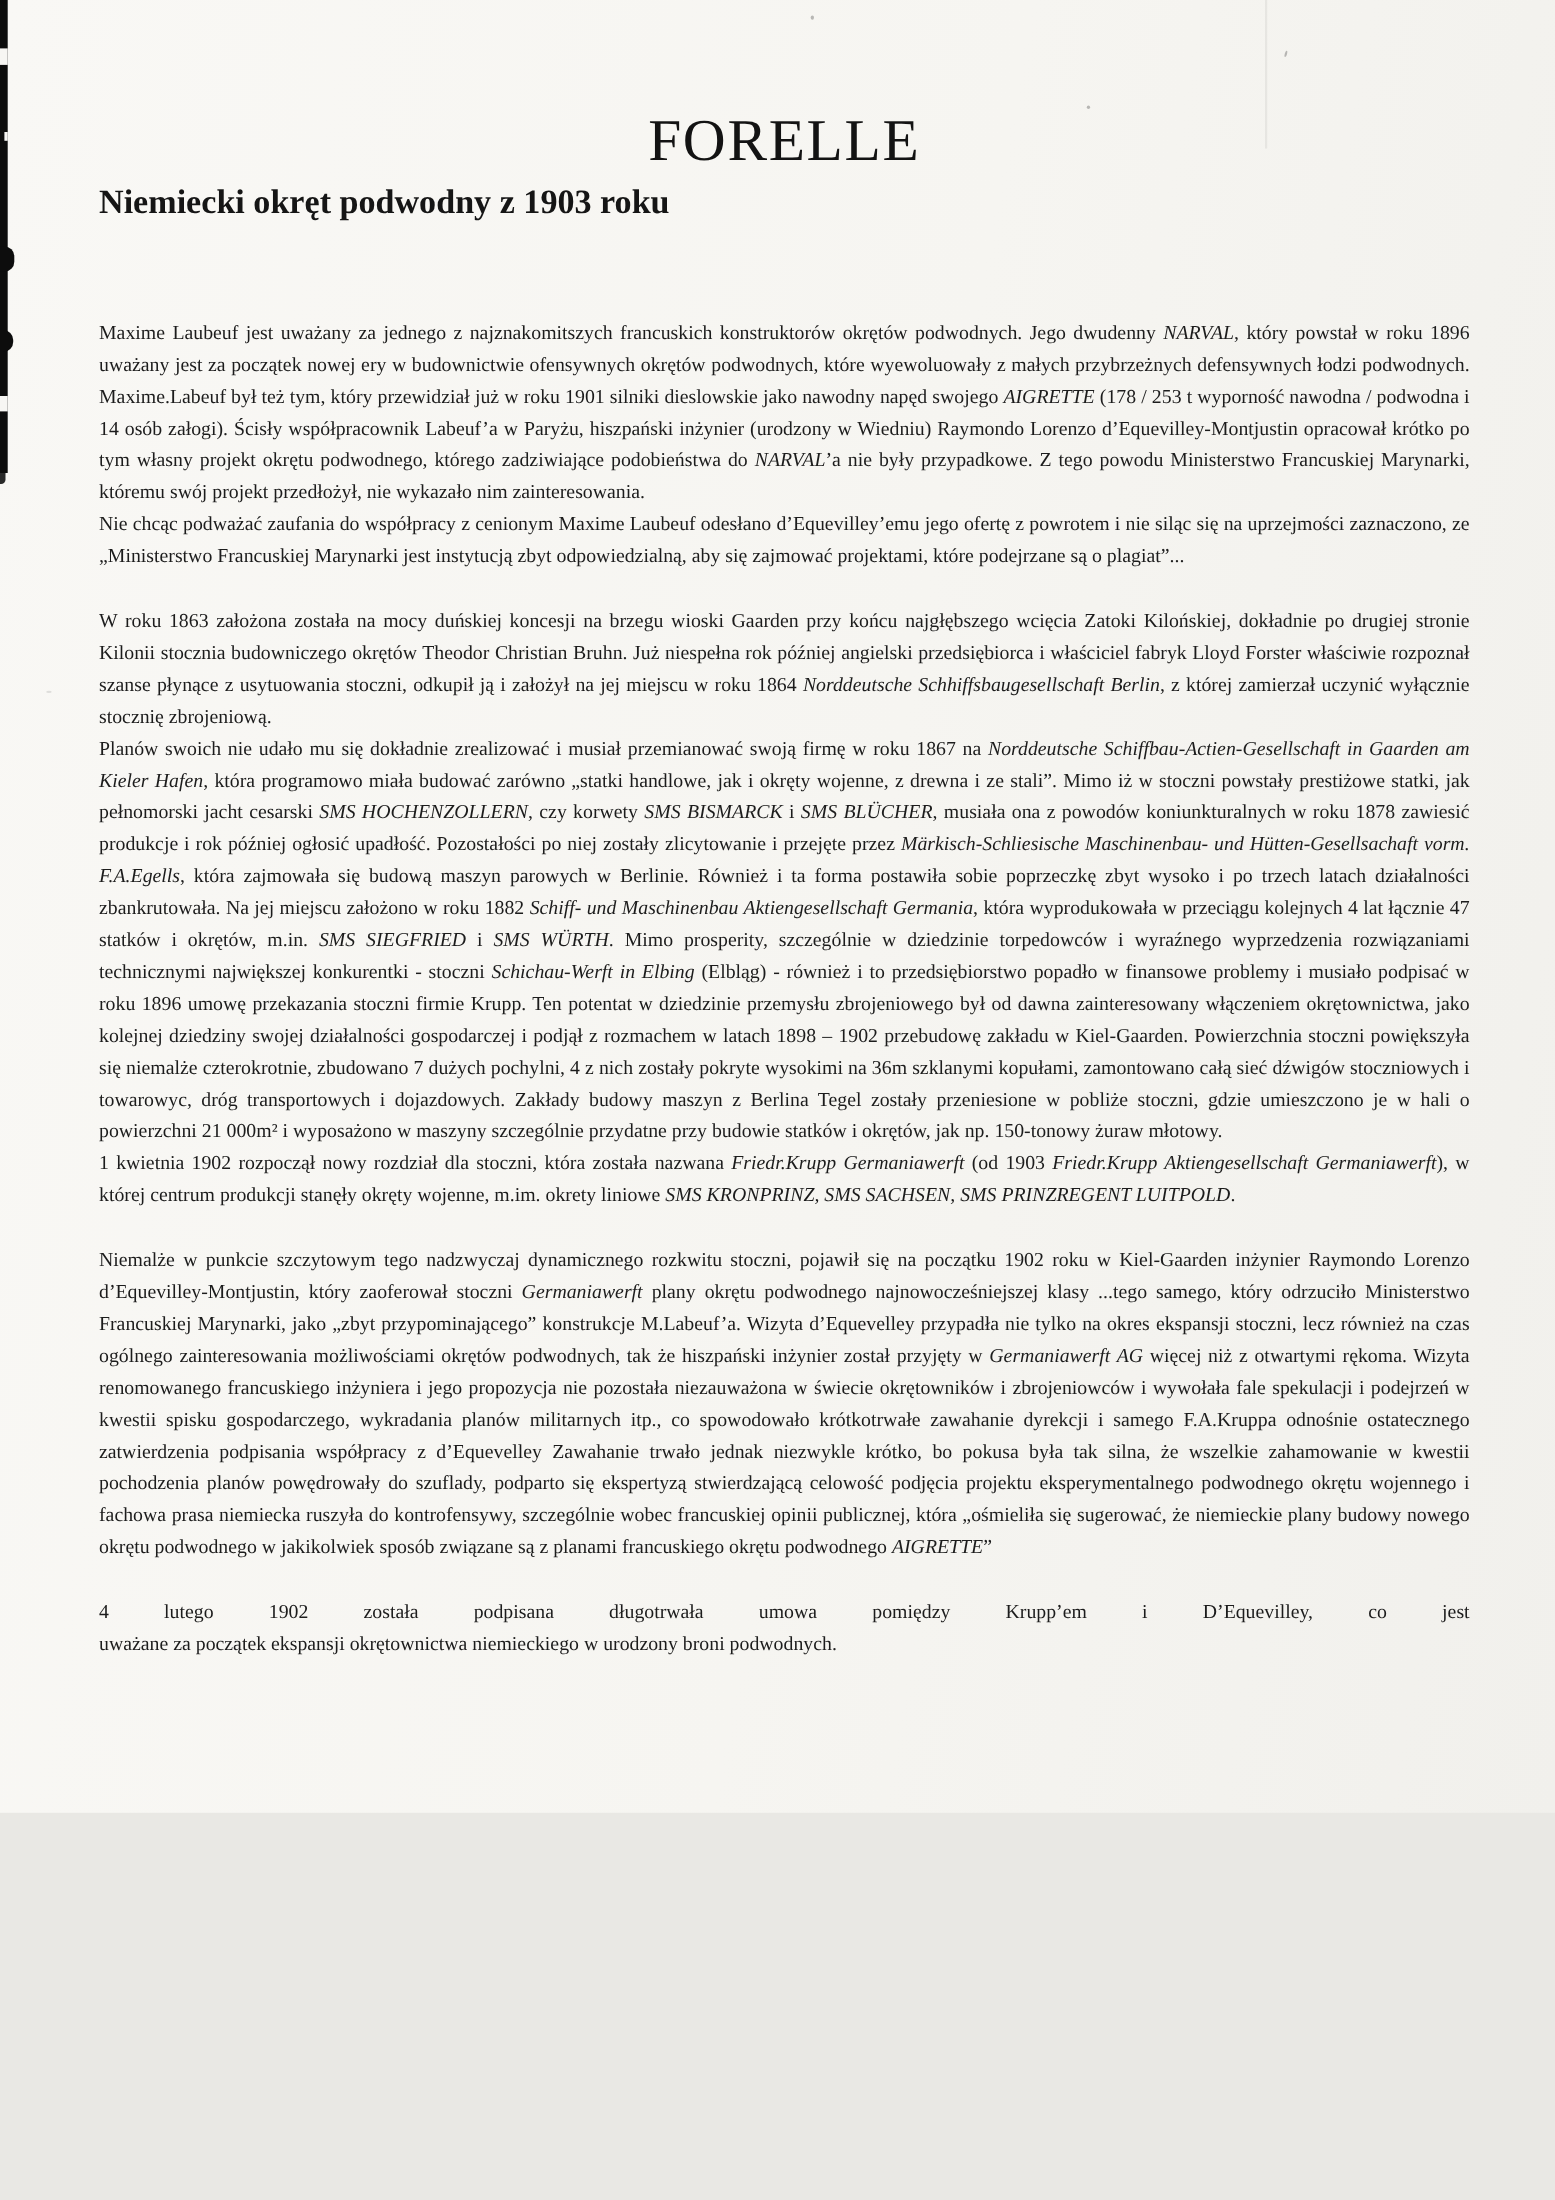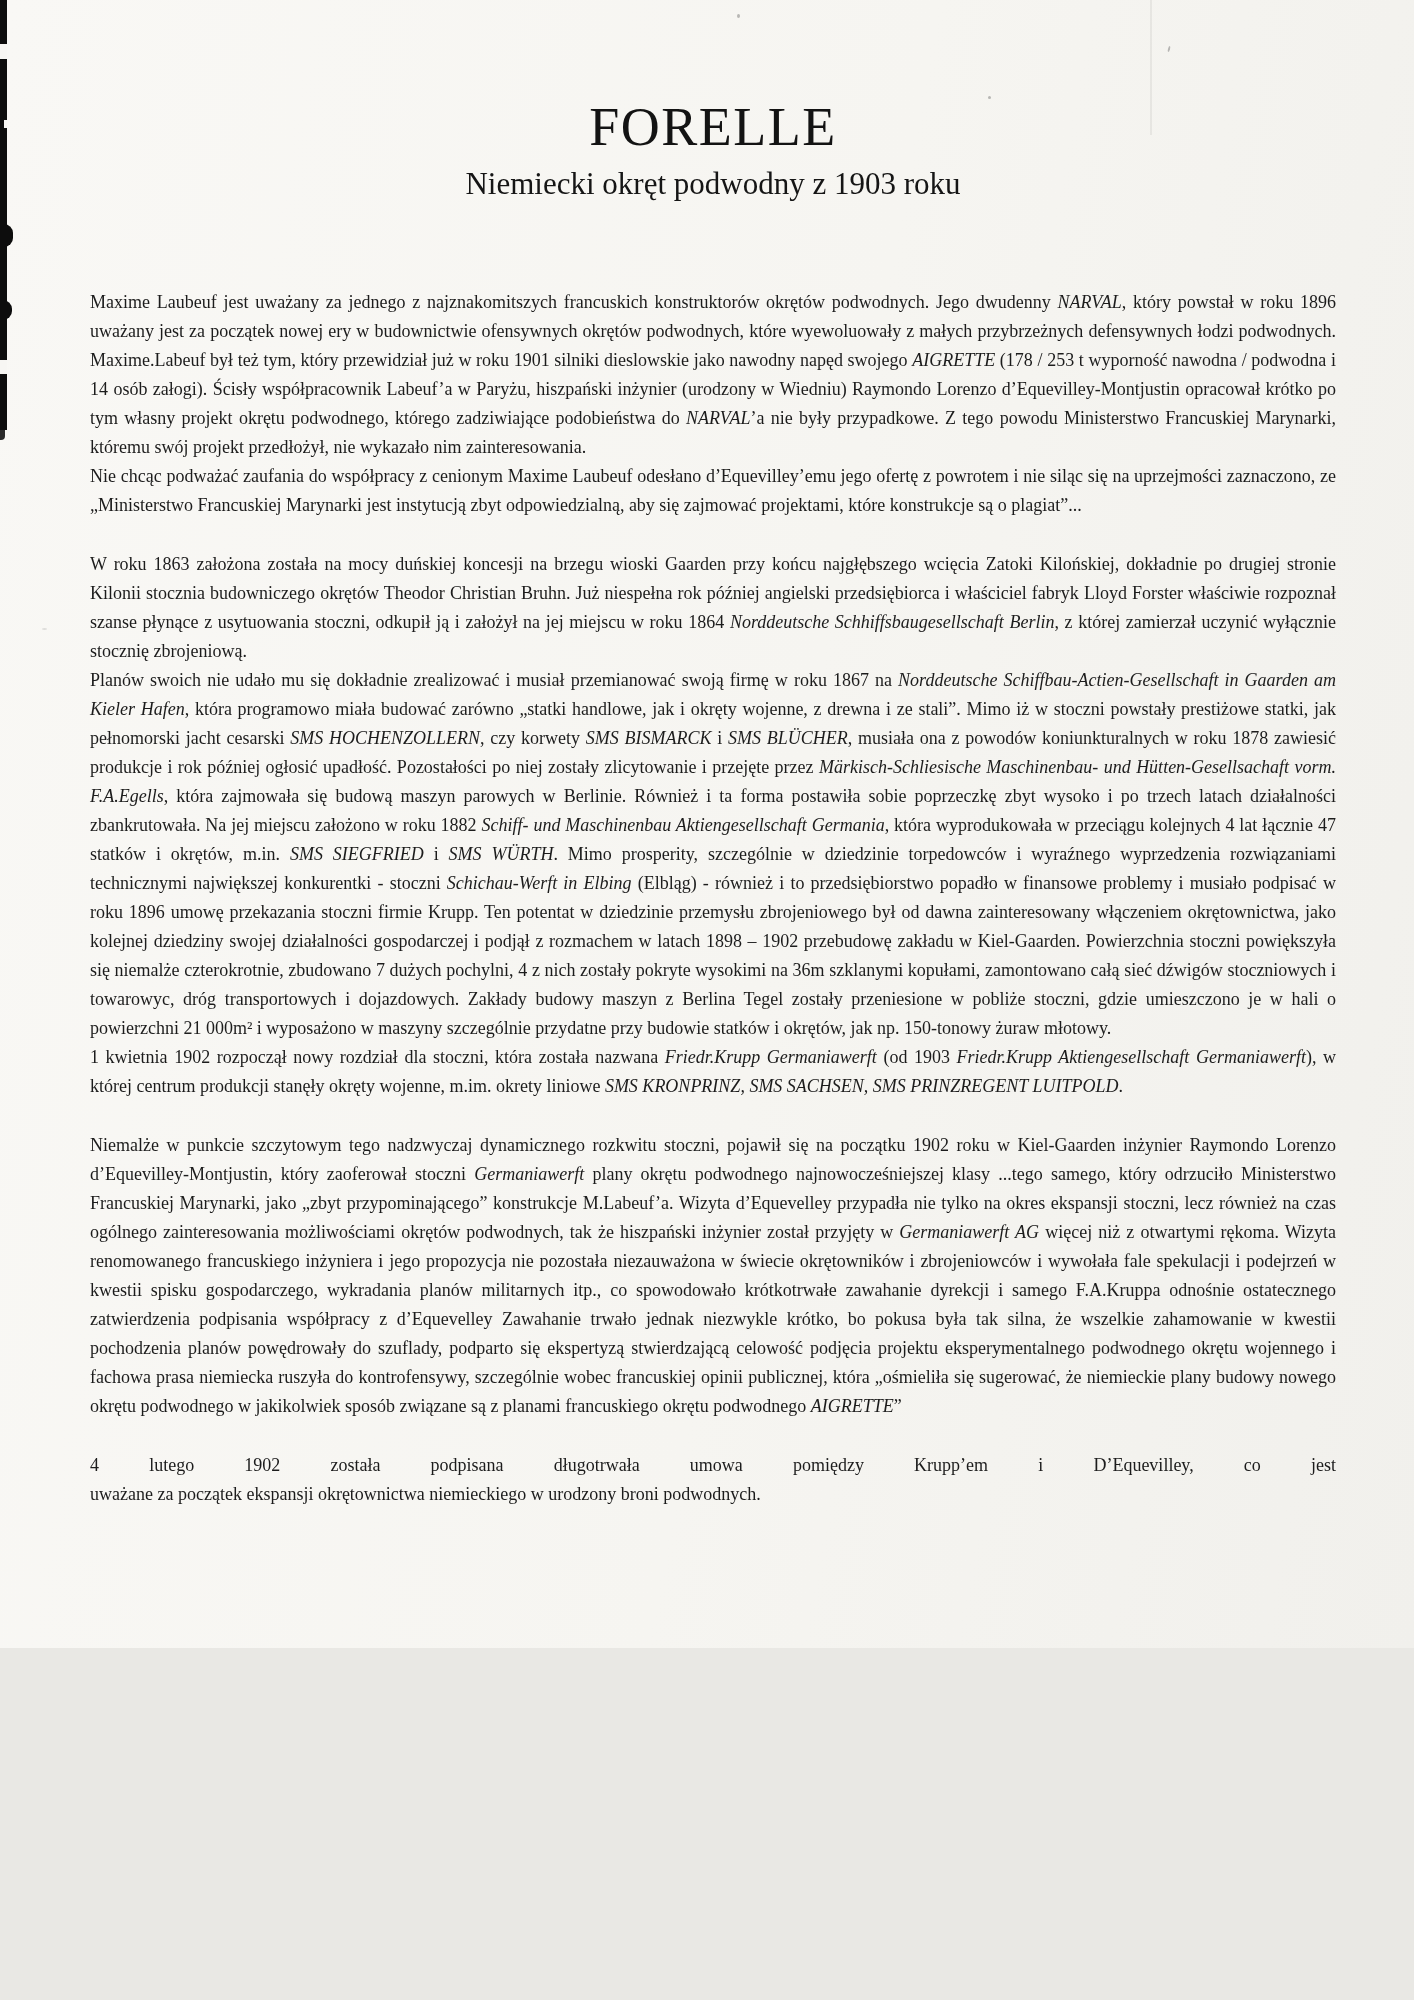--- a/index.html
+++ b/index.html
@@ -22,24 +22,23 @@
     text-align: center;
     font-size: 54px;
     line-height: 62px;
     font-weight: normal;
     letter-spacing: 1.5px;
     color: #131313;
   }
 
   .doc-subtitle {
     margin: 6px 0 0 0;
-    text-align: center;
     font-size: 31px;
     line-height: 40px;
-    font-weight: normal;
+    font-weight: bold;
     color: #151515;
   }
 
   .doc-body {
     margin-top: 84px;
     font-size: 18px;
     line-height: 29px;
     text-align: justify;
     color: #1c1c1c;
   }
@@ -98,21 +97,21 @@
   <div class="speck speck-2"></div>
   <div class="speck speck-3"></div>
   <div class="speck speck-4"></div>
   <div class="speck speck-5"></div>
 
   <div class="content">
     <h1 class="doc-title">FORELLE</h1>
     <h2 class="doc-subtitle">Niemiecki okręt podwodny z 1903 roku</h2>
     <div class="doc-body">
         <p class="para"><span>Maxime Laubeuf jest uważany za jednego z najznakomitszych francuskich konstruktorów okrętów podwodnych. Jego dwudenny </span><span class="it">NARVAL</span><span>, który powstał w roku 1896 uważany jest za początek nowej ery w budownictwie ofensywnych okrętów podwodnych, które wyewoluowały z małych przybrzeżnych defensywnych łodzi podwodnych. Maxime.Labeuf był też tym, który przewidział już w roku 1901 silniki dieslowskie jako nawodny napęd swojego </span><span class="it">AIGRETTE</span><span> (178 / 253 t wyporność nawodna / podwodna i 14 osób załogi). Ścisły współpracownik Labeuf’a w Paryżu, hiszpański inżynier (urodzony w Wiedniu) Raymondo Lorenzo d’Equevilley-Montjustin opracował krótko po tym własny projekt okrętu podwodnego, którego zadziwiające podobieństwa do </span><span class="it">NARVAL</span><span>’a nie były przypadkowe. Z tego powodu Ministerstwo Francuskiej Marynarki, któremu swój projekt przedłożył, nie wykazało nim zainteresowania.</span></p>
-        <p class="para"><span>Nie chcąc podważać zaufania do współpracy z cenionym Maxime Laubeuf odesłano d’Equevilley’emu jego ofertę z powrotem i nie siląc się na uprzejmości zaznaczono, ze „Ministerstwo Francuskiej Marynarki jest instytucją zbyt odpowiedzialną, aby się zajmować projektami, które konstrukcje są o plagiat”...</span></p>
+        <p class="para"><span>Nie chcąc podważać zaufania do współpracy z cenionym Maxime Laubeuf odesłano d’Equevilley’emu jego ofertę z powrotem i nie siląc się na uprzejmości zaznaczono, ze „Ministerstwo Francuskiej Marynarki jest instytucją zbyt odpowiedzialną, aby się zajmować projektami, które podejrzane są o plagiat”...</span></p>
         <p class="para gap"><span>W roku 1863 założona została na mocy duńskiej koncesji na brzegu wioski Gaarden przy końcu najgłębszego wcięcia Zatoki Kilońskiej, dokładnie po drugiej stronie Kilonii stocznia budowniczego okrętów Theodor Christian Bruhn. Już niespełna rok później angielski przedsiębiorca i właściciel fabryk Lloyd Forster właściwie rozpoznał szanse płynące z usytuowania stoczni, odkupił ją i założył na jej miejscu w roku 1864 </span><span class="it">Norddeutsche Schhiffsbaugesellschaft Berlin</span><span>, z której zamierzał uczynić wyłącznie stocznię zbrojeniową.</span></p>
         <p class="para"><span>Planów swoich nie udało mu się dokładnie zrealizować i musiał przemianować swoją firmę w roku 1867 na </span><span class="it">Norddeutsche Schiffbau-Actien-Gesellschaft in Gaarden am Kieler Hafen</span><span>, która programowo miała budować zarówno „statki handlowe, jak i okręty wojenne, z drewna i ze stali”. Mimo iż w stoczni powstały prestiżowe statki, jak pełnomorski jacht cesarski </span><span class="it">SMS HOCHENZOLLERN</span><span>, czy korwety </span><span class="it">SMS BISMARCK</span><span> i </span><span class="it">SMS BLÜCHER</span><span>, musiała ona z powodów koniunkturalnych w roku 1878 zawiesić produkcje i rok później ogłosić upadłość. Pozostałości po niej zostały zlicytowanie i przejęte przez </span><span class="it">Märkisch-Schliesische Maschinenbau- und Hütten-Gesellsachaft vorm. F.A.Egells</span><span>, która zajmowała się budową maszyn parowych w Berlinie. Również i ta forma postawiła sobie poprzeczkę zbyt wysoko i po trzech latach działalności zbankrutowała. Na jej miejscu założono w roku 1882 </span><span class="it">Schiff- und Maschinenbau Aktiengesellschaft Germania</span><span>, która wyprodukowała w przeciągu kolejnych 4 lat łącznie 47 statków i okrętów, m.in. </span><span class="it">SMS SIEGFRIED</span><span> i </span><span class="it">SMS WÜRTH</span><span>. Mimo prosperity, szczególnie w dziedzinie torpedowców i wyraźnego wyprzedzenia rozwiązaniami technicznymi największej konkurentki - stoczni </span><span class="it">Schichau-Werft in Elbing</span><span> (Elbląg) - również i to przedsiębiorstwo popadło w finansowe problemy i musiało podpisać w roku 1896 umowę przekazania stoczni firmie Krupp. Ten potentat w dziedzinie przemysłu zbrojeniowego był od dawna zainteresowany włączeniem okrętownictwa, jako kolejnej dziedziny swojej działalności gospodarczej i podjął z rozmachem w latach 1898 – 1902 przebudowę zakładu w Kiel-Gaarden. Powierzchnia stoczni powiększyła się niemalże czterokrotnie, zbudowano 7 dużych pochylni, 4 z nich zostały pokryte wysokimi na 36m szklanymi kopułami, zamontowano całą sieć dźwigów stoczniowych i towarowyc, dróg transportowych i dojazdowych. Zakłady budowy maszyn z Berlina Tegel zostały przeniesione w pobliże stoczni, gdzie umieszczono je w hali o powierzchni 21 000m² i wyposażono w maszyny szczególnie przydatne przy budowie statków i okrętów, jak np. 150-tonowy żuraw młotowy.</span></p>
         <p class="para"><span>1 kwietnia 1902 rozpoczął nowy rozdział dla stoczni, która została nazwana </span><span class="it">Friedr.Krupp Germaniawerft</span><span> (od 1903 </span><span class="it">Friedr.Krupp Aktiengesellschaft Germaniawerft</span><span>), w której centrum produkcji stanęły okręty wojenne, m.im. okrety liniowe </span><span class="it">SMS KRONPRINZ, SMS SACHSEN, SMS PRINZREGENT LUITPOLD</span><span>.</span></p>
         <p class="para gap"><span>Niemalże w punkcie szczytowym tego nadzwyczaj dynamicznego rozkwitu stoczni, pojawił się na początku 1902 roku w Kiel-Gaarden inżynier Raymondo Lorenzo d’Equevilley-Montjustin, który zaoferował stoczni </span><span class="it">Germaniawerft</span><span> plany okrętu podwodnego najnowocześniejszej klasy ...tego samego, który odrzuciło Ministerstwo Francuskiej Marynarki, jako „zbyt przypominającego” konstrukcje M.Labeuf’a. Wizyta d’Equevelley przypadła nie tylko na okres ekspansji stoczni, lecz również na czas ogólnego zainteresowania możliwościami okrętów podwodnych, tak że hiszpański inżynier został przyjęty w </span><span class="it">Germaniawerft AG</span><span> więcej niż z otwartymi rękoma. Wizyta renomowanego francuskiego inżyniera i jego propozycja nie pozostała niezauważona w świecie okrętowników i zbrojeniowców i wywołała fale spekulacji i podejrzeń w kwestii spisku gospodarczego, wykradania planów militarnych itp., co spowodowało krótkotrwałe zawahanie dyrekcji i samego F.A.Kruppa odnośnie ostatecznego zatwierdzenia podpisania współpracy z d’Equevelley Zawahanie trwało jednak niezwykle krótko, bo pokusa była tak silna, że wszelkie zahamowanie w kwestii pochodzenia planów powędrowały do szuflady, podparto się ekspertyzą stwierdzającą celowość podjęcia projektu eksperymentalnego podwodnego okrętu wojennego i fachowa prasa niemiecka ruszyła do kontrofensywy, szczególnie wobec francuskiej opinii publicznej, która „ośmieliła się sugerować, że niemieckie plany budowy nowego okrętu podwodnego w jakikolwiek sposób związane są z planami francuskiego okrętu podwodnego </span><span class="it">AIGRETTE</span><span>”</span></p>
         <p class="para gap jlast"><span>4 lutego 1902 została podpisana długotrwała umowa pomiędzy Krupp’em i D’Equevilley, co jest</span></p>
         <p class="para"><span>uważane za początek ekspansji okrętownictwa niemieckiego w urodzony broni podwodnych.</span></p>
       </div>
   </div>
 
 </div>

